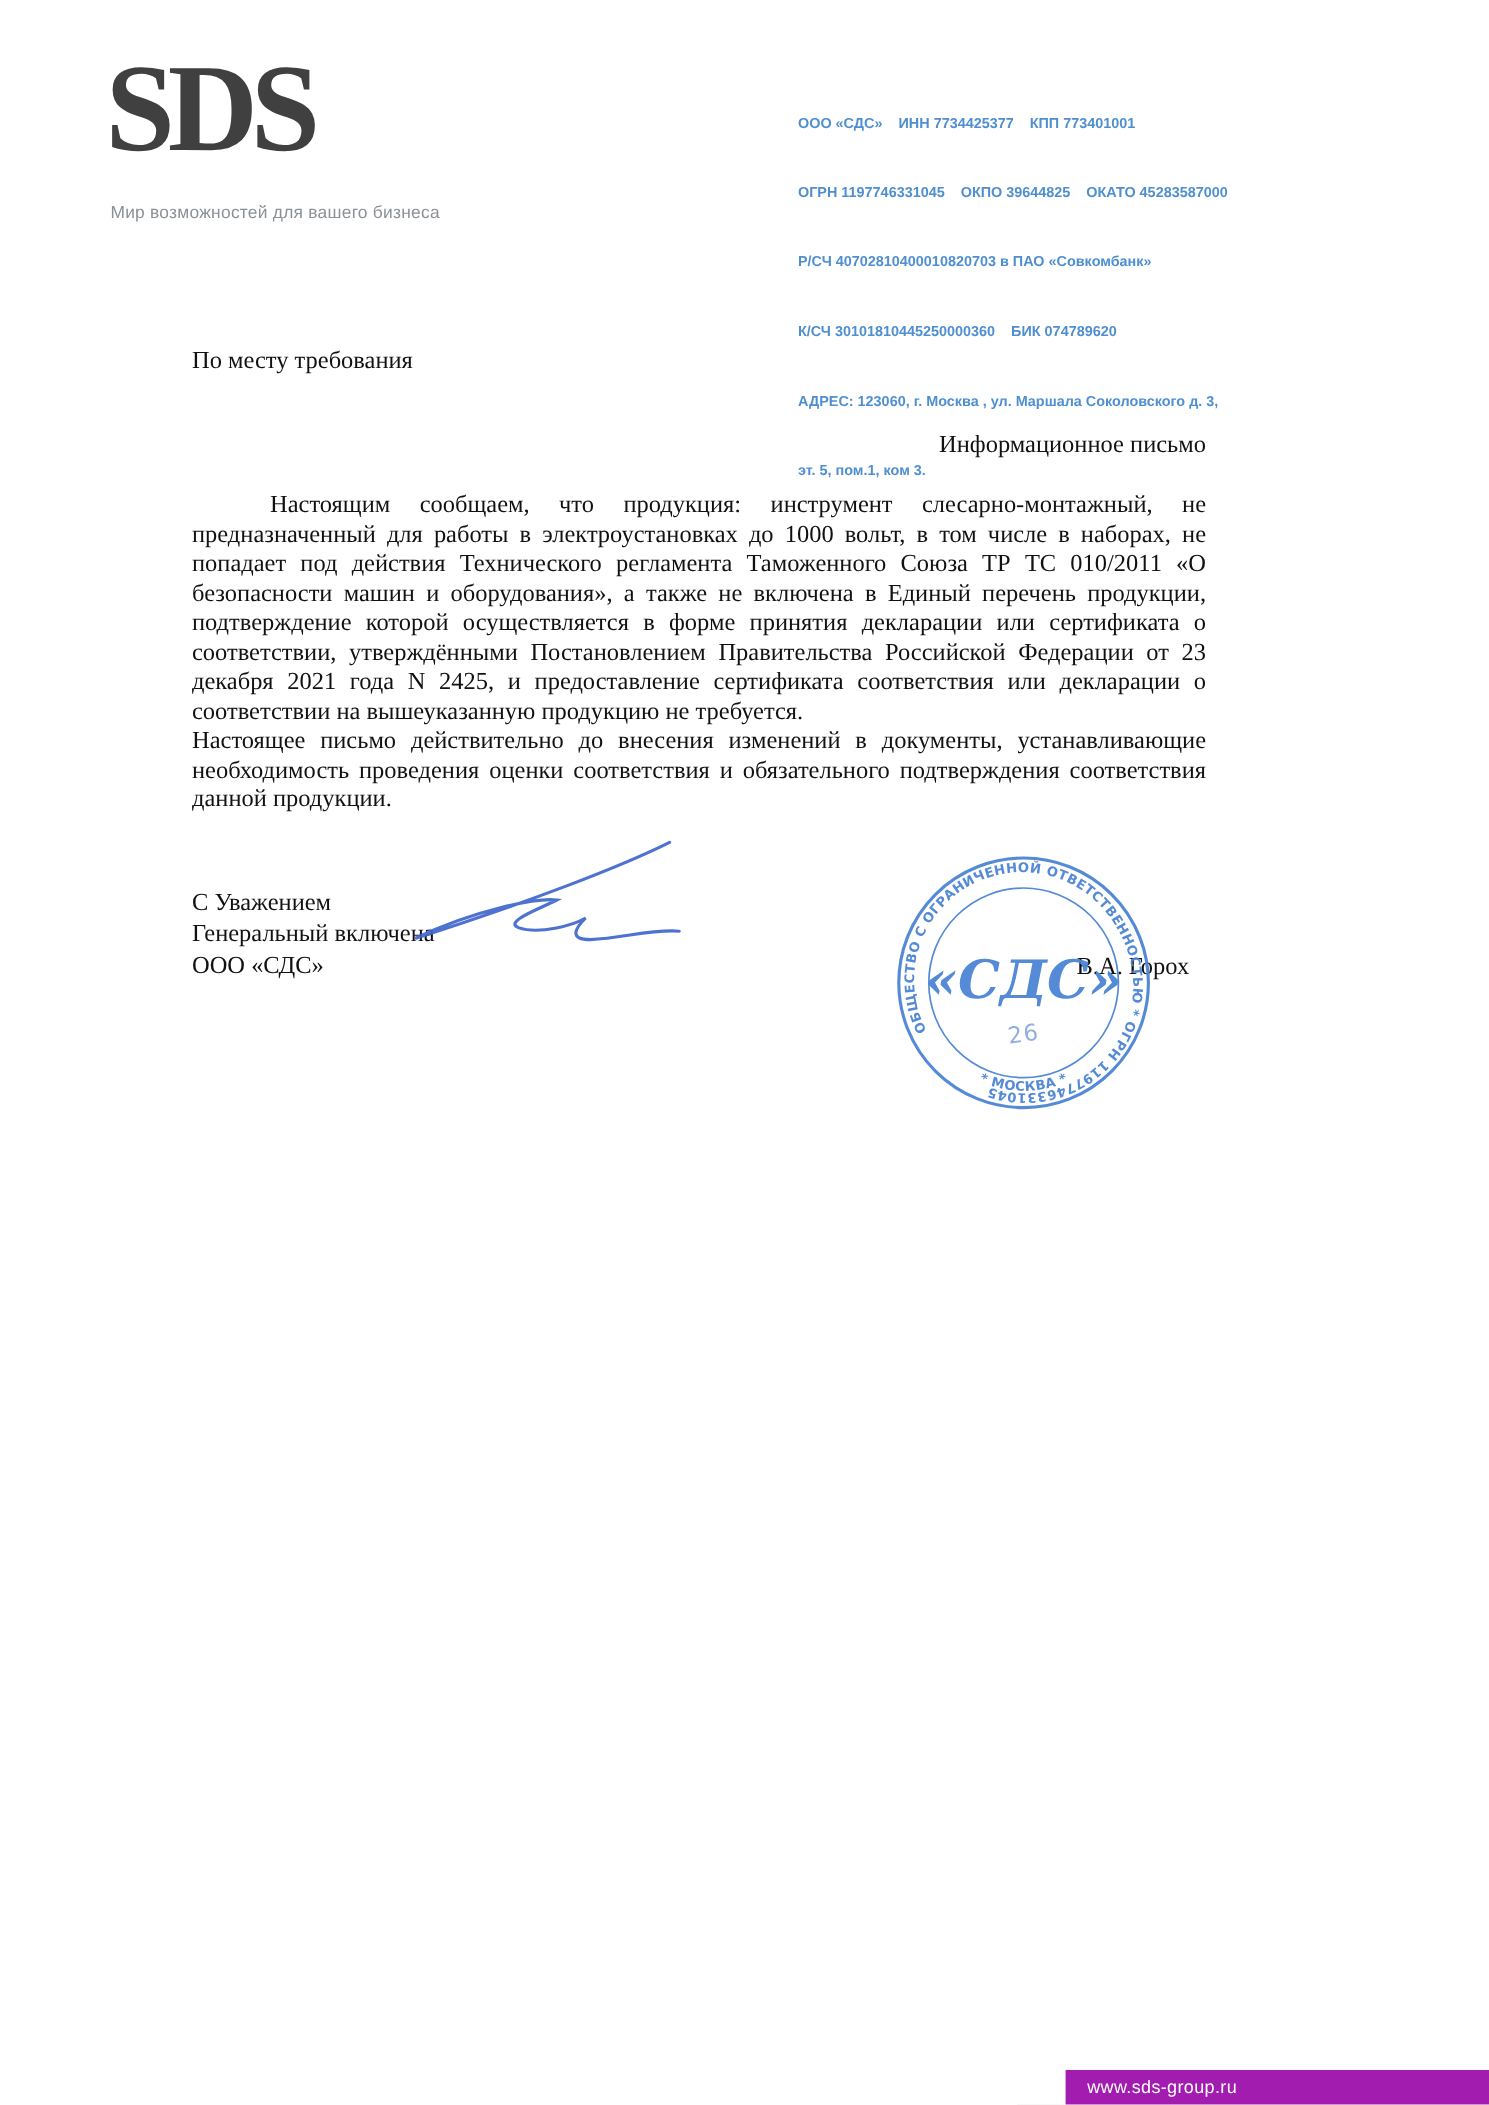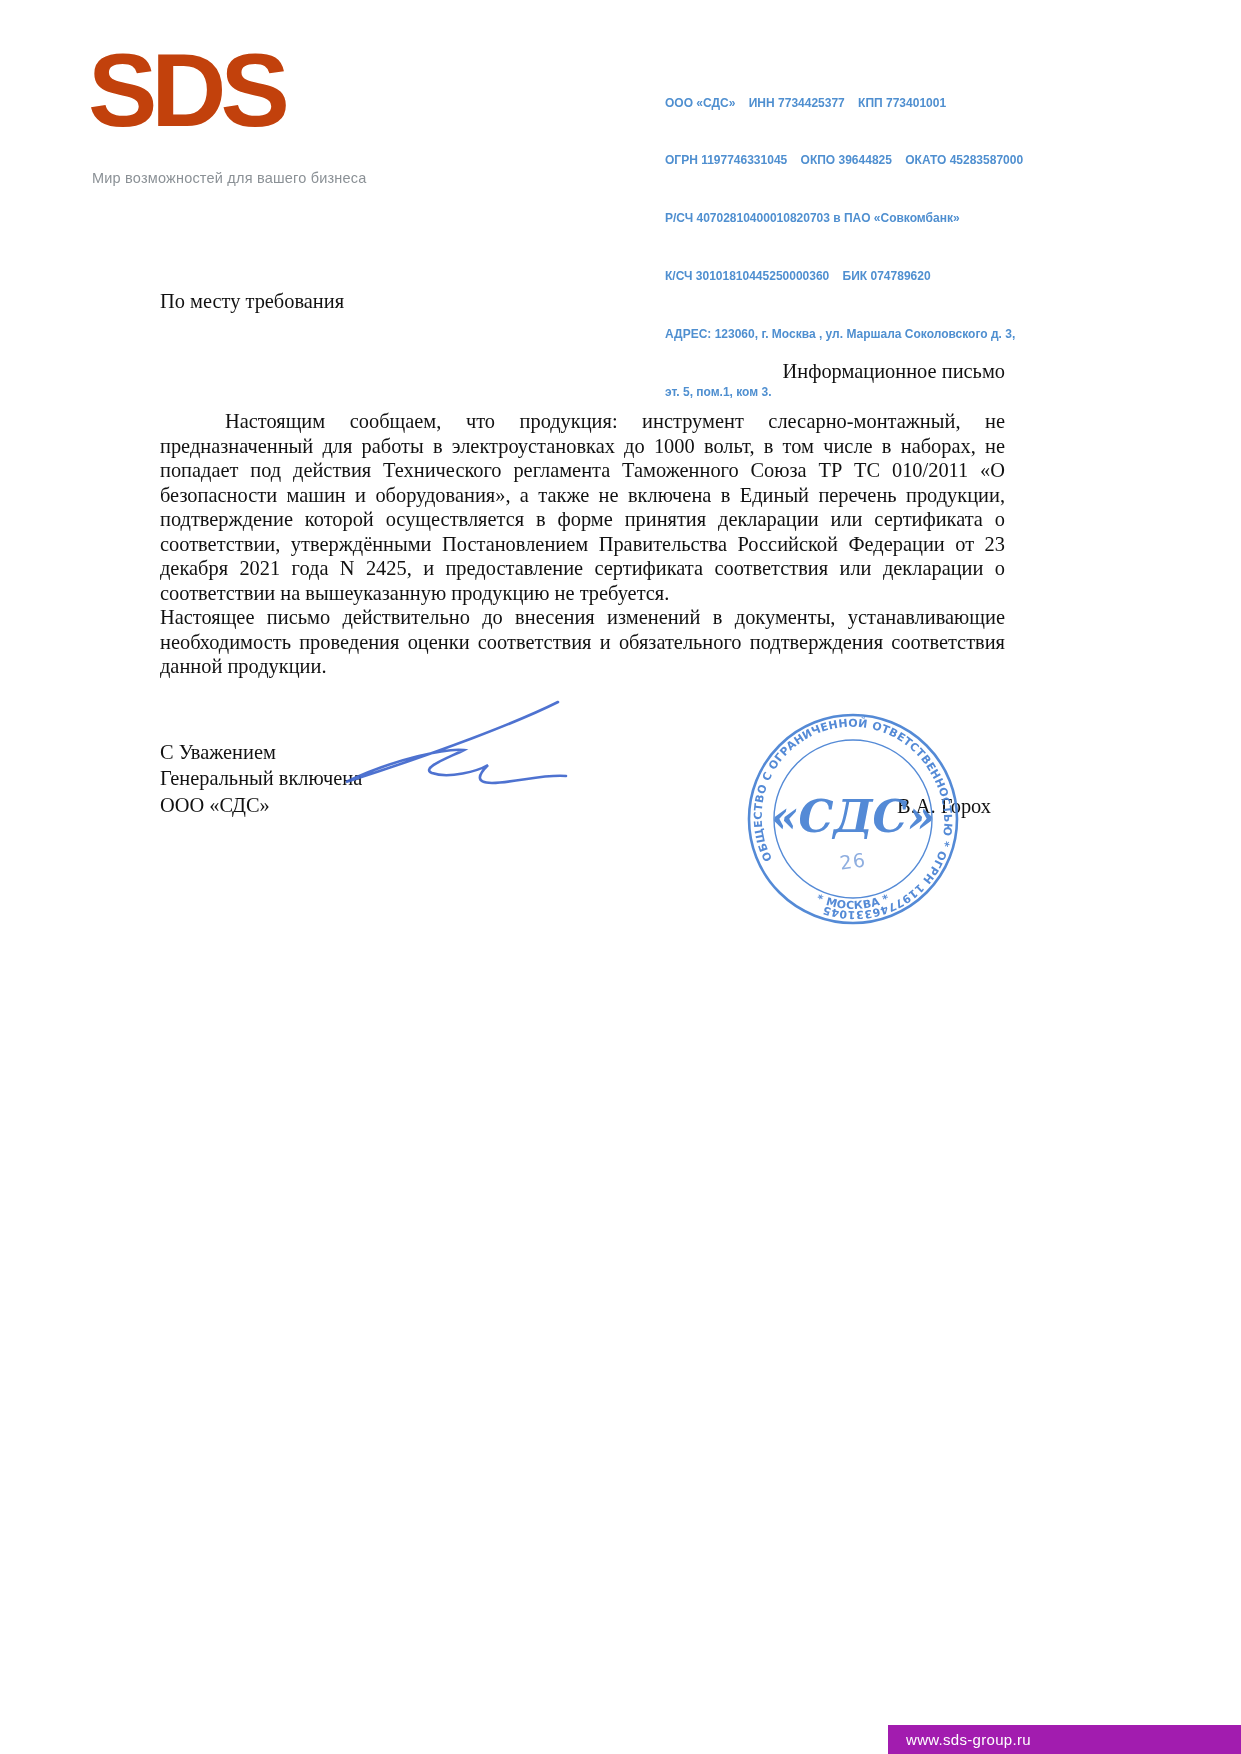--- a/index.html
+++ b/index.html
@@ -10,23 +10,23 @@
     margin:0 auto;
     background:#ffffff;
     overflow:hidden;
     font-family:"Liberation Serif","DejaVu Serif",serif;
     color:#111;
   }
 
   
   .logo-block { position:absolute; left:88px; top:40px; }
   .logo-text {
-    font-family:Liberation Sans, sans-serif;
+    font-family:Liberation Serif, serif;
     font-weight:800; font-size:104px; line-height:0.98;
-    color:#c2410c; letter-spacing:-6px;
+    color:#404040; letter-spacing:-6px;
   }
   .tagline {
     margin-top:28px; margin-left:4px;
     font-family:"Liberation Sans","DejaVu Sans",sans-serif;
     font-size:14.5px; color:#8b9196; letter-spacing:0.2px;
   }
 
   .company-details {
     position:absolute; left:665px; top:55px;
     font-family:"Liberation Sans","DejaVu Sans",sans-serif;

